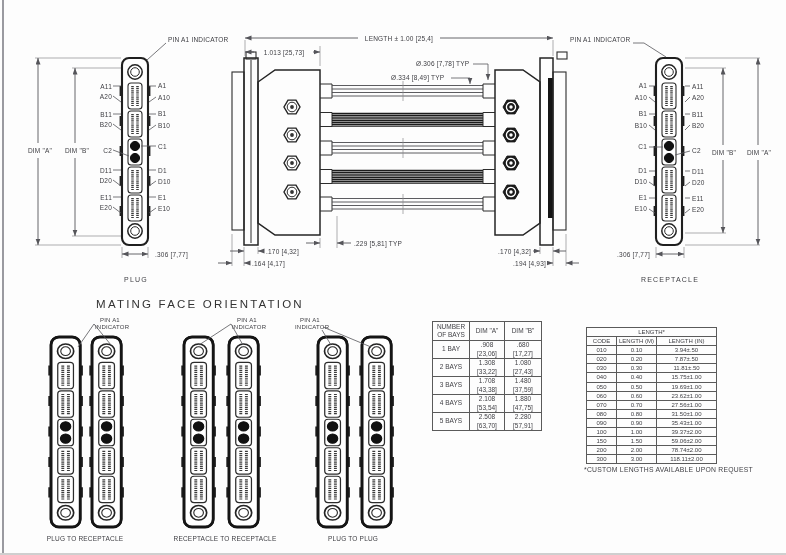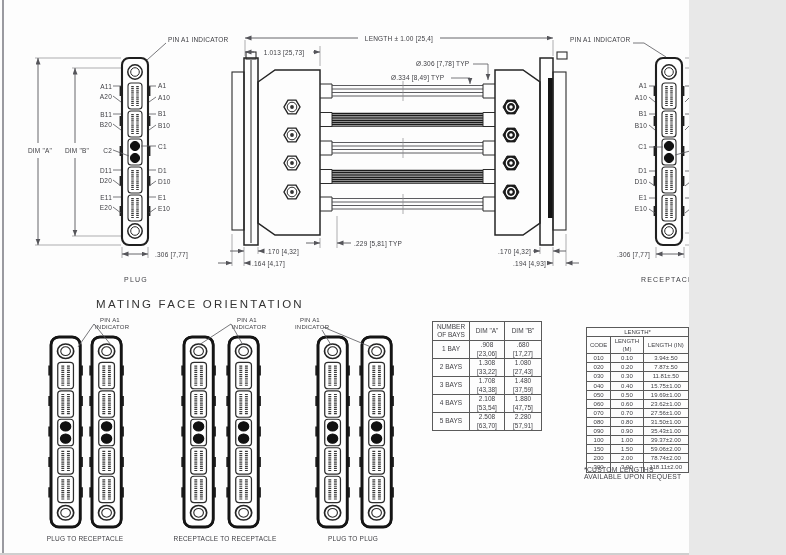--- a/index.html
+++ b/index.html
@@ -1,16 +1,16 @@
 <!DOCTYPE html>
 <html><head>
 <meta charset="utf-8">
 <style>
   html,body{margin:0;padding:0;background:#e8e8e8;}
-  .page{position:relative;width:689px;height:555px;background:#fdfdfd;overflow:hidden;
+  .page{position:relative;width:786px;height:555px;background:#fdfdfd;overflow:hidden;
         font-family:"Liberation Sans",sans-serif;}
   .edge-left{position:absolute;left:2px;top:0;width:2px;height:555px;background:#9a9aa0;}
   .edge-bottom{position:absolute;left:0;bottom:0;width:100%;height:2px;background:#cfcfcf;}
   svg{position:absolute;left:0;top:0;}
   
   .ln2{stroke:#1f1f1f;stroke-width:2.1;fill:#fff;}
   .ln15{stroke:#242424;stroke-width:1.5;fill:none;}
   .ln12{stroke:#2c2c2c;stroke-width:1.1;fill:none;}
   .ln1{stroke:#2c2c2c;stroke-width:1;fill:none;}
   .strip{stroke:#3a3a3a;stroke-width:2.6;stroke-dasharray:1.2 0.9;fill:none;}

